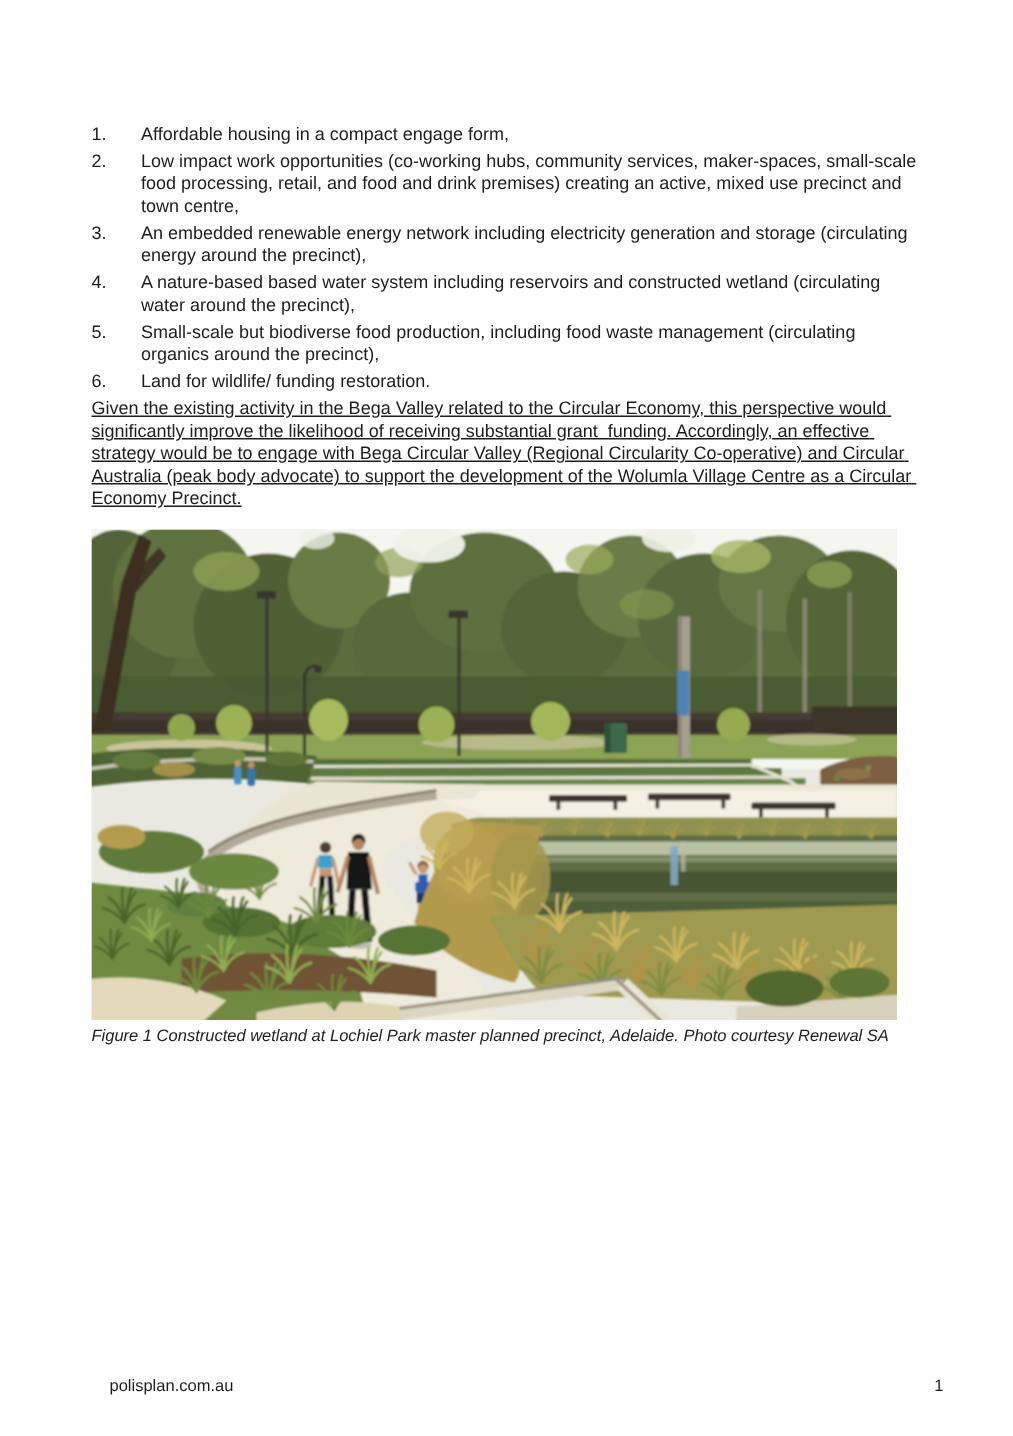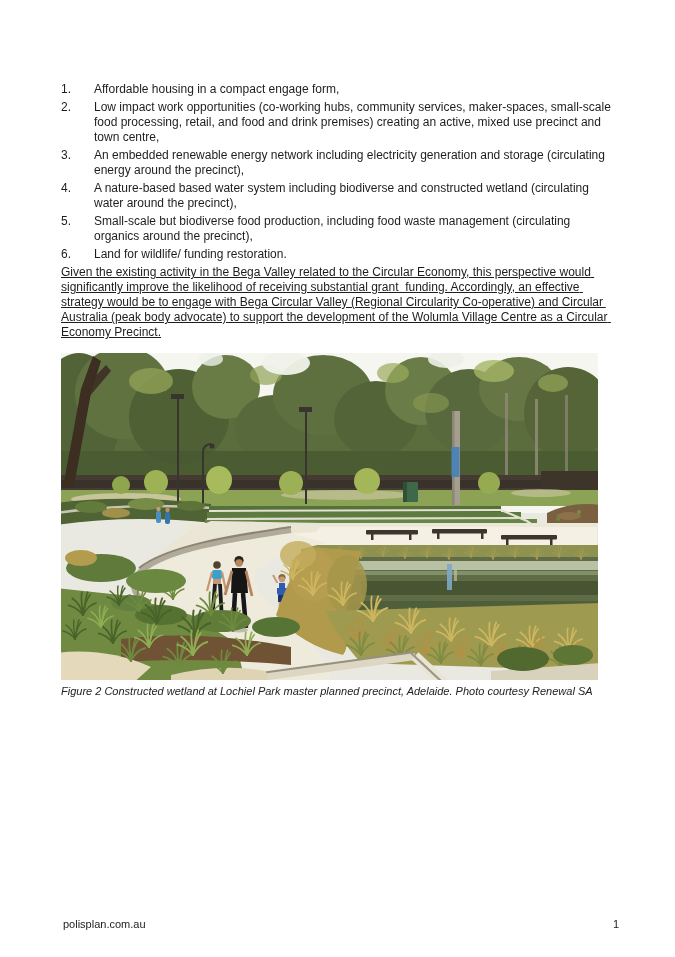--- a/index.html
+++ b/index.html
@@ -12,21 +12,21 @@
   .numbered-list { margin:0; padding:0; list-style:none; font-size:12px; line-height:15px; }
   .list-item { display:flex; margin-bottom:3px; }
   .list-item .num { flex:0 0 33px; width:33px; }
   .list-item .txt { flex:1; }
   .body-para { margin:0; font-size:12px; line-height:15px; white-space:pre-wrap;text-decoration:underline; }
   .figure { margin:13px 0 0 0; }
   .photo { width:537px; height:327px; overflow:hidden; background:#e9e9e2; }
   .photo svg { display:block; }
   .caption { display:block; margin-top:5px; font-size:11px; line-height:13px; font-style:italic; color:#222; }
   .page-footer {
-    position:absolute; left:63px; top:918px; width:556px;
+    position:absolute; left:73px; top:918px; width:556px;
     display:flex; justify-content:space-between; font-size:11px; line-height:13px; color:#1d1d1d;align-items:center;
   }
 </style>
 </head>
 <body>
 
 <div class="page">
   <main class="content">
 
     <ol class="numbered-list">
@@ -37,21 +37,21 @@
       <li class="list-item">
         <span class="num">2.</span>
         <span class="txt">Low impact work opportunities (co-working hubs, community services, maker-spaces, small-scale food processing, retail, and food and drink premises) creating an active, mixed use precinct and town centre,</span>
       </li>
       <li class="list-item">
         <span class="num">3.</span>
         <span class="txt">An embedded renewable energy network including electricity generation and storage (circulating energy around the precinct),</span>
       </li>
       <li class="list-item">
         <span class="num">4.</span>
-        <span class="txt">A nature-based based water system including biodiverse and constructed wetland (circulating water around the precinct),</span>
+        <span class="txt">A nature-based based water system including reservoirs and constructed wetland (circulating water around the precinct),</span>
       </li>
       <li class="list-item">
         <span class="num">5.</span>
         <span class="txt">Small-scale but biodiverse food production, including food waste management (circulating organics around the precinct),</span>
       </li>
       <li class="list-item">
         <span class="num">6.</span>
         <span class="txt">Land for wildlife/ funding restoration.</span>
       </li>
     </ol>
@@ -345,21 +345,21 @@
               <g stroke="#8fae52">
                 <use href="#tuft" transform="translate(40,274) scale(1.1)"></use>
                 <use href="#tuft" transform="translate(88,294) scale(1.2)"></use>
                 <use href="#tuft" transform="translate(132,302) scale(1.3)"></use>
                 <use href="#tuft" transform="translate(186,302) scale(1.2)"></use>
               </g>
             </g>
           </g>
         </svg>
       </div>
-      <figcaption class="caption">Figure 2 Constructed wetland at Lochiel Park master planned precinct, Adelaide. Photo courtesy Renewal SA</figcaption>
+      <figcaption class="caption">Figure 1 Constructed wetland at Lochiel Park master planned precinct, Adelaide. Photo courtesy Renewal SA</figcaption>
     </figure>
 
   </main>
 
   <footer class="page-footer">
     <span>polisplan.com.au</span>
     <span>1</span>
   </footer>
 </div>
 

